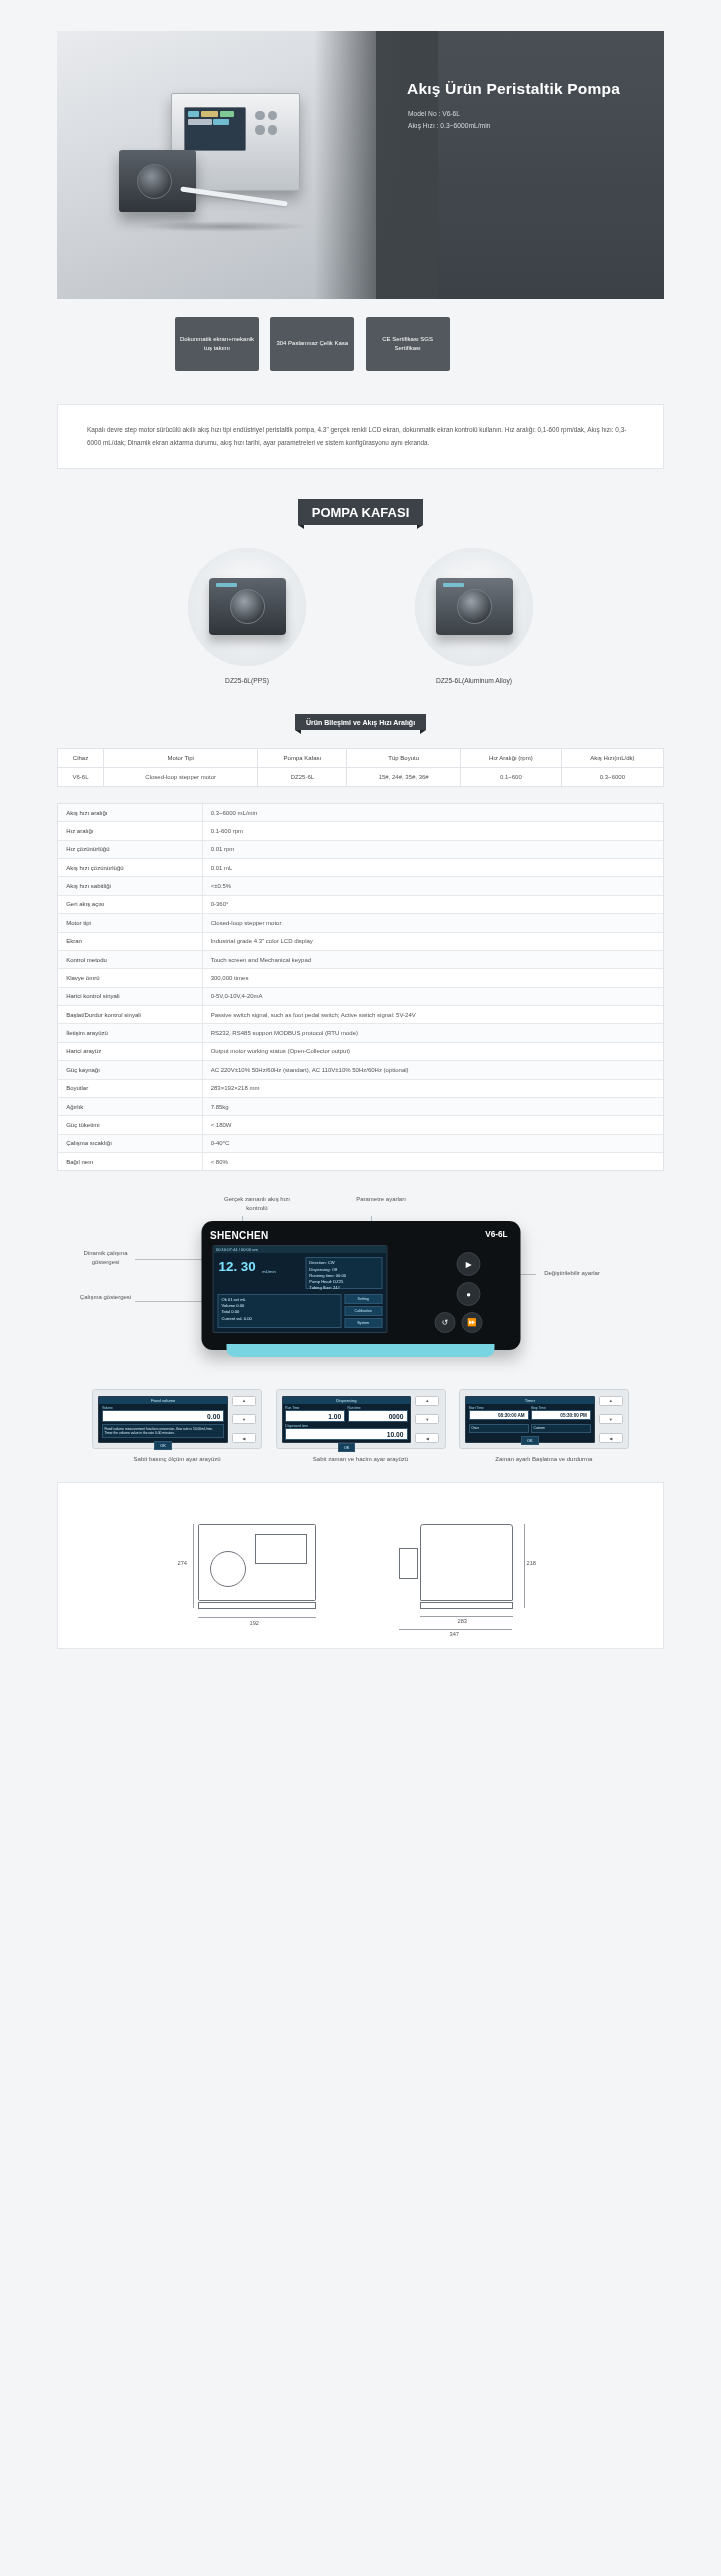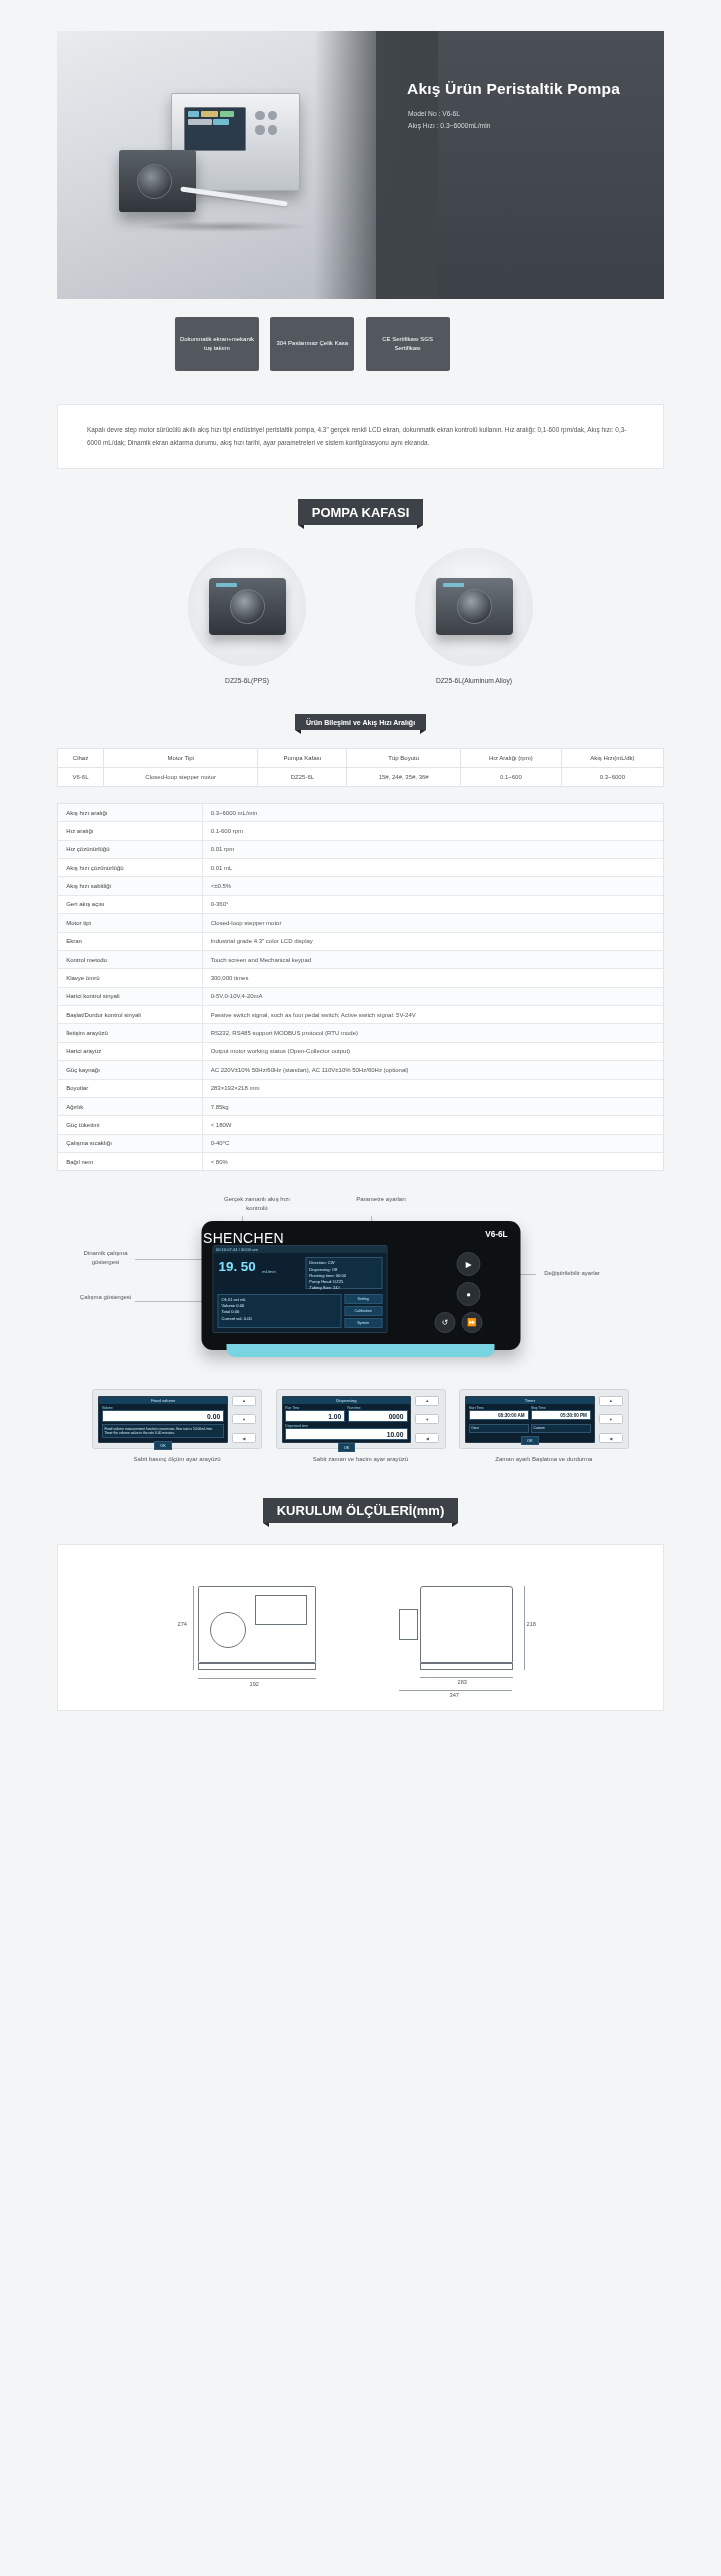--- a/index.html
+++ b/index.html
@@ -142,21 +142,21 @@
   .osd-area { margin-top: 20.6px; position:relative; height: 185px; }
   .panel {
     position:absolute; left:50%; transform:translateX(-50%); top:29px;
     width: 319px; height: 129px; background:#0e1114; border-radius:11.3px;
     box-shadow: 0 8.2px 15.5px rgba(0,0,0,.25);
   }
   .panel:after{
     content:""; position:absolute; left:8%; right:8%; bottom:-7.2px; height:13.4px;
     background:#79d4e2; border-radius:0 0 8.2px 8.2px;
   }
-  .brand { position:absolute; left:2px; top:9.3px; color:#fff; font-size:14px; font-weight:normal; letter-spacing:0.3px;}
+  .brand { position:absolute; left:9px; top:9.3px; color:#fff; font-size:10px; font-weight:bold; letter-spacing:0.3px;}
   .model { position:absolute; right:12.4px; top:9.3px; color:#fff; font-size:8.2px; font-weight:bold;}
   .lcd {
     position:absolute; left:11.3px; top:24px; width: 175px; height: 88px; background:#0c2030;
     border:1px solid #2a3b49; border-radius:1.5px; overflow:hidden; color:#d8f3ff; font-size:4.1px;
   }
   .lcd-top { height: 7.2px; background:#173243; display:flex; justify-content:space-between; padding:1px 2.6px; color:#9fd8ef;}
   .lcd-big { position:absolute; left:5.2px; top:13.4px; color:#7fe3ff; font-size:13.4px; font-weight:bold;}
   .lcd-unit { position:absolute; left:49px; top:23px; color:#9fd8ef; font-size:4.1px;}
   .lcd-box {
     position:absolute; right:4.1px; top:11.3px; width:77px; height:32px; background:#0f2e42;
@@ -401,21 +401,21 @@
 
     <div class="panel">
       <div class="brand">SHENCHEN</div>
       <div class="model">V6-6L</div>
 
       <div class="lcd">
         <div class="lcd-top">
           <span>00:10:07:44 / 00:00 am</span>
           <span></span>
         </div>
-        <div class="lcd-big">19. 50</div>
+        <div class="lcd-big">12. 30</div>
         <div class="lcd-unit">mL/min</div>
         <div class="lcd-box">
           <div>Direction:   CW</div>
           <div>Dispensing:  Off</div>
           <div>Running time: 00:00</div>
           <div>Pump Head:   DZ25</div>
           <div>Tubing Size:  24#</div>
         </div>
         <div class="lcd-bottom">
           <div class="lcd-bl">
@@ -513,23 +513,20 @@
         <div class="screen-side">
           <b>▲</b>
           <b>▼</b>
           <b>◀</b>
         </div>
       </div>
       <div class="screen-cap">Zaman ayarlı Başlatma ve durdurma</div>
     </div>
   </div>
 
-  <div class="sect-title" style="margin-top:36px;">
-    <span>KURULUM ÖLÇÜLERİ(mm)</span>
-  </div>
 
   <div class="dims">
     <div class="dims-row">
 
       <div class="draw d-left">
         <div class="outline" style="left:20.6px; top:20.6px; width:118px; height:77px; border-radius:1.5px;"></div>
         <div class="outline" style="left:77px; top:30px; width:52px; height:30px;"></div>
         <div class="outline" style="left:32px; top:47px; width:36px; height:36px; border-radius:50%;"></div>
         <div class="outline" style="left:20.6px; top:98px; width:118px; height:7.2px;"></div>
         <div class="dim-line" style="left:15.5px; top:20.6px; width:0.5px; height:84px;"></div>

